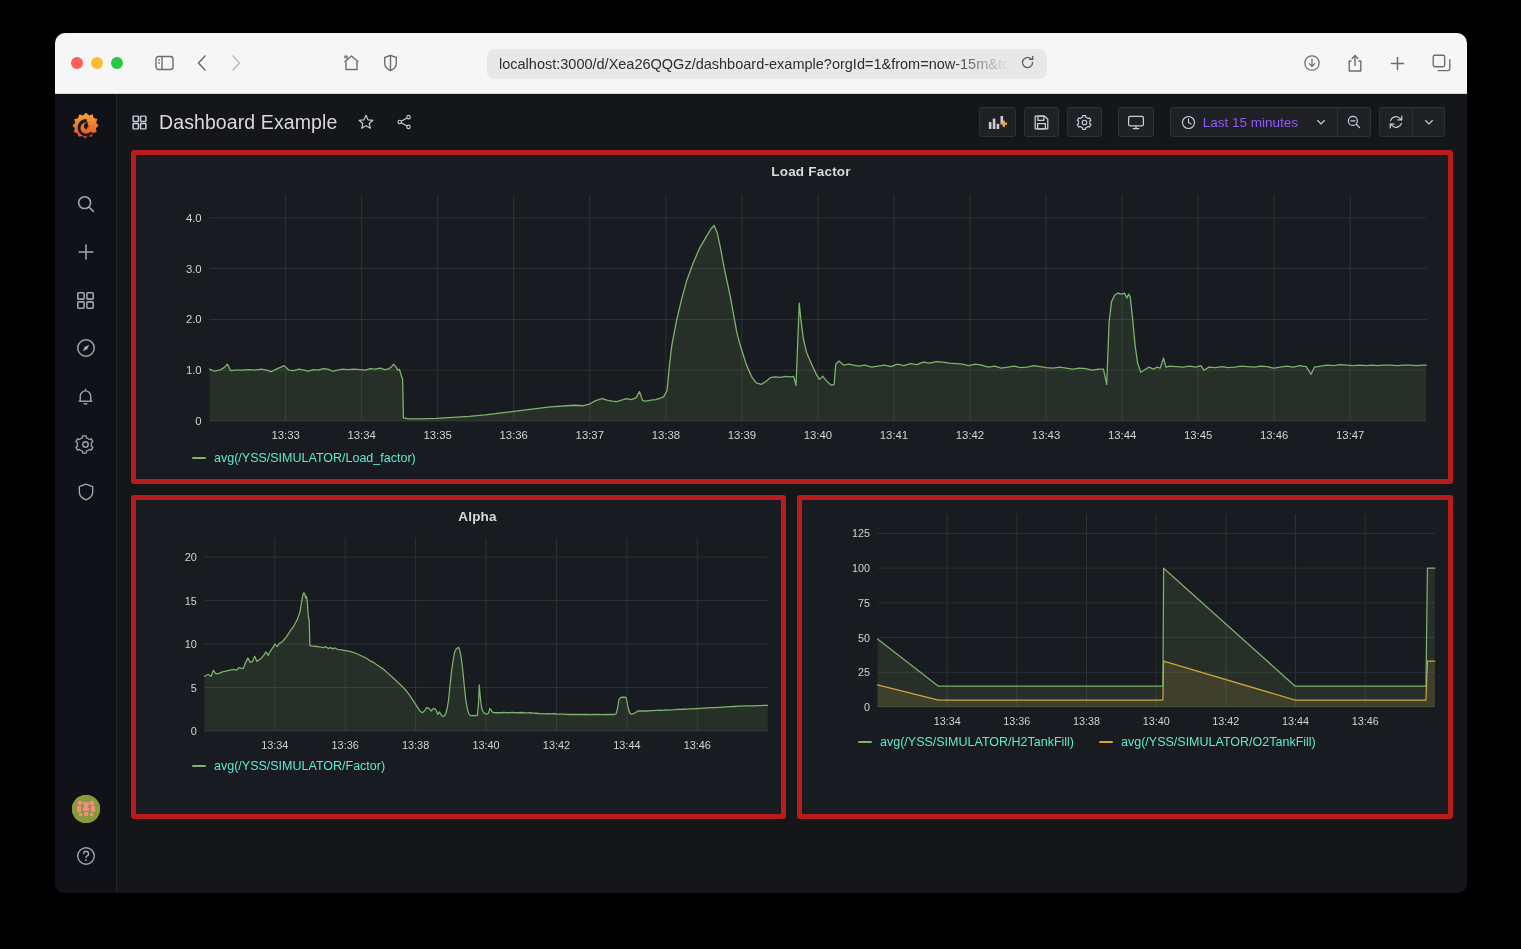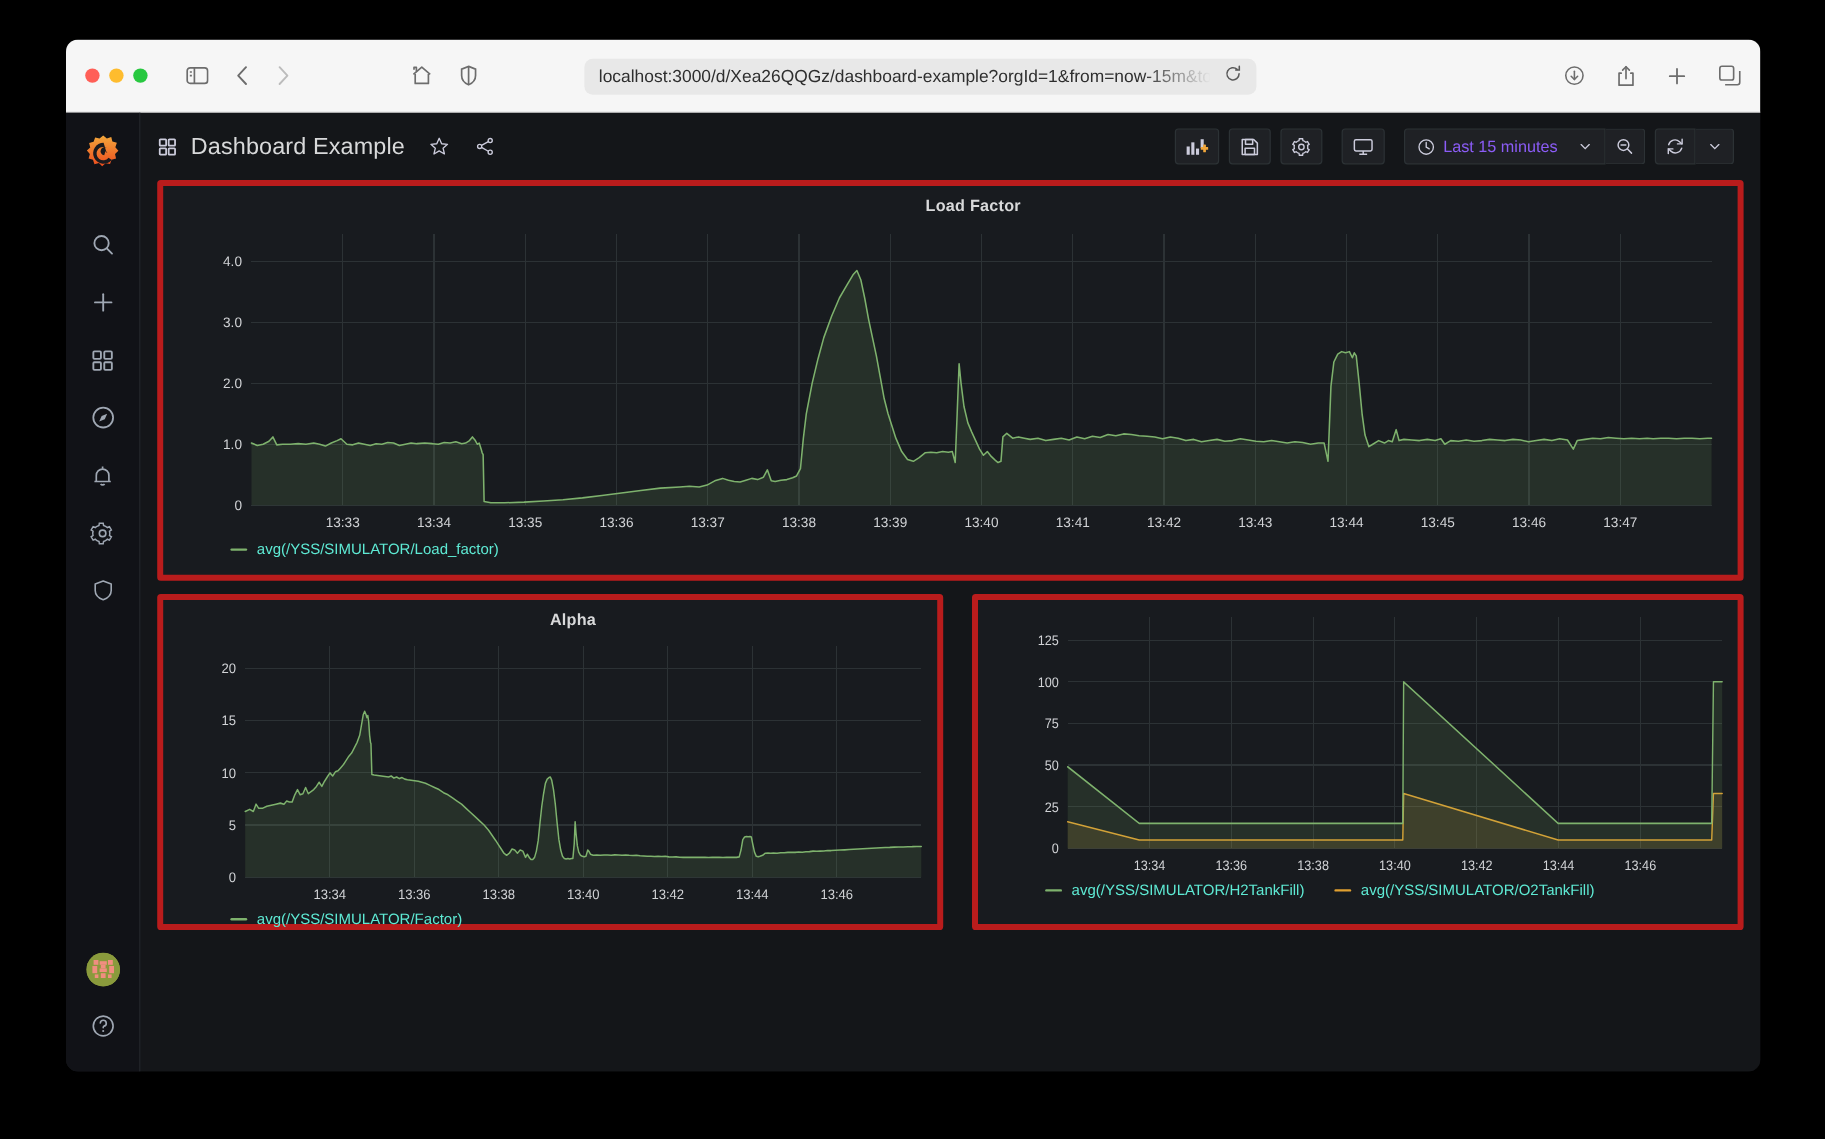--- a/index.html
+++ b/index.html
@@ -127,21 +127,21 @@
   }
   .panel-title {
     text-align: center;
     font-size: 13.5px;
     font-weight: bold;
     color: #d8d9da;
     padding-top: 9px;
     letter-spacing: .2px;
   }
   #row1 { height: 334px; margin-bottom: 11px; }
-  #row2 { display: flex; gap: 24px; height: 280px; }
+  #row2 { display: flex; gap: 11px; height: 324px; }
   #panel-alpha { width: 655px; flex: none; }
   #panel-tank { flex: 1; }
 
   .graph { position: relative; width: 100%; }
   .graph svg { display: block; width: 100%; height: 100%; }
   .legend {
     display: flex; align-items: center; gap: 9px;
     padding-left: 18px;
     font-size: 12.5px;
     color: #5eead4;

